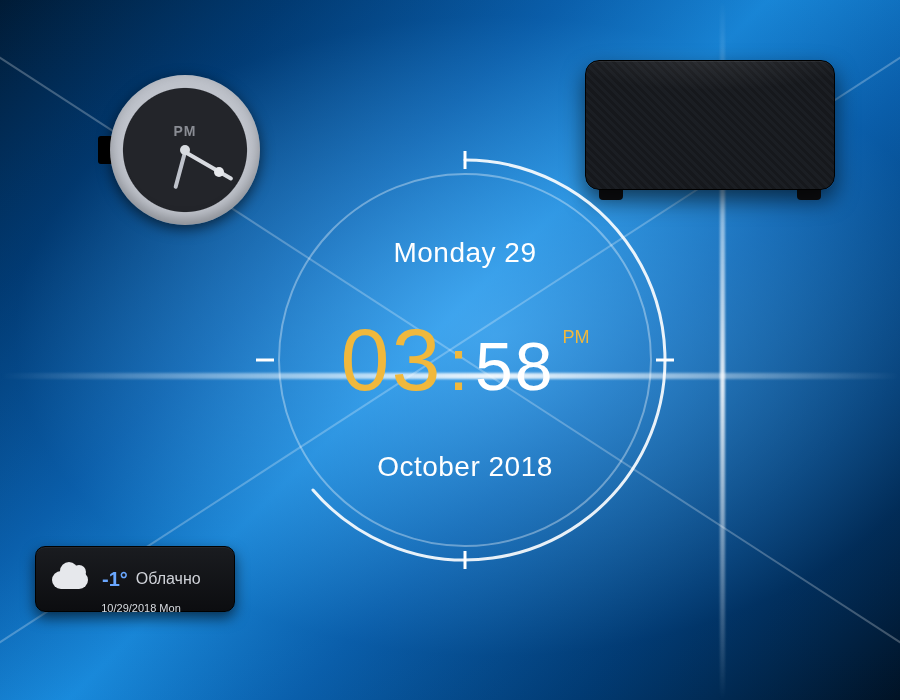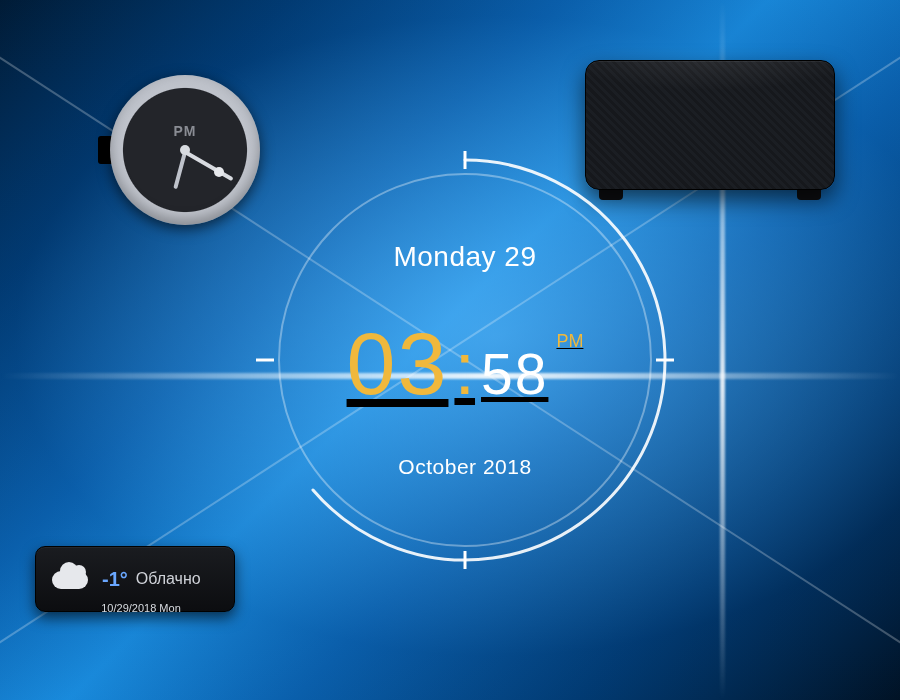--- a/index.html
+++ b/index.html
@@ -52,25 +52,25 @@
   .hand.min  { width:55px; transform: rotate(30deg); }
   .analog-dot { position:absolute; left:50%; top:50%; width:10px; height:10px; margin:-5px 0 0 -5px; border-radius:50%; background:#d8dbe0; }
   .sec-dot { position:absolute; width:10px; height:10px; border-radius:50%; background:#e6e8ec;
     left:104px; top:92px; }
 
   
   .center-clock { position:absolute; left:250px; top:145px; width:430px; height:430px; }
   .center-clock svg { position:absolute; inset:0; }
   .cc-text { position:absolute; inset:0; display:flex; flex-direction:column; align-items:center; justify-content:center; gap:40px; }
   .cc-day  { color:#fff; font-weight:300; font-size:28px; letter-spacing:0.5px; }
-  .cc-month{ color:#fff; font-weight:300; font-size:21px; letter-spacing:0.5px; }
-  .cc-time { display:flex; align-items:baseline; font-weight:200;text-decoration:underline; }
+  .cc-month{ color:#fff; font-weight:300; font-size:28px; letter-spacing:0.5px; }
+  .cc-time { display:flex; align-items:baseline; font-weight:200; }
   .cc-hour { color:#f0b83c; font-size:88px; letter-spacing:2px; }
   .cc-colon{ color:#f0b83c; font-size:74px; margin:0 6px; }
-  .cc-min  { color:#fff;    font-size:57px; letter-spacing:2px; }
+  .cc-min  { color:#fff;    font-size:68px; letter-spacing:2px; }
   .cc-ampm { color:#f0b83c; font-size:18px; font-weight:500; margin-left:8px; align-self:flex-start; margin-top:18px; }
   .tick { stroke:#fff; stroke-width:3; }
 
   
   .panel-widget { position:absolute; right:65px; top:60px; width:250px; height:140px; }
   .panel-body {
     position:absolute; inset:0 0 10px 0; border-radius:14px;
     background:
       radial-gradient(120% 60% at 50% -10%, rgba(255,255,255,0.1), rgba(255,255,255,0) 55%),
       repeating-linear-gradient(45deg, #16181c 0 3px, #1b1e23 3px 6px);

